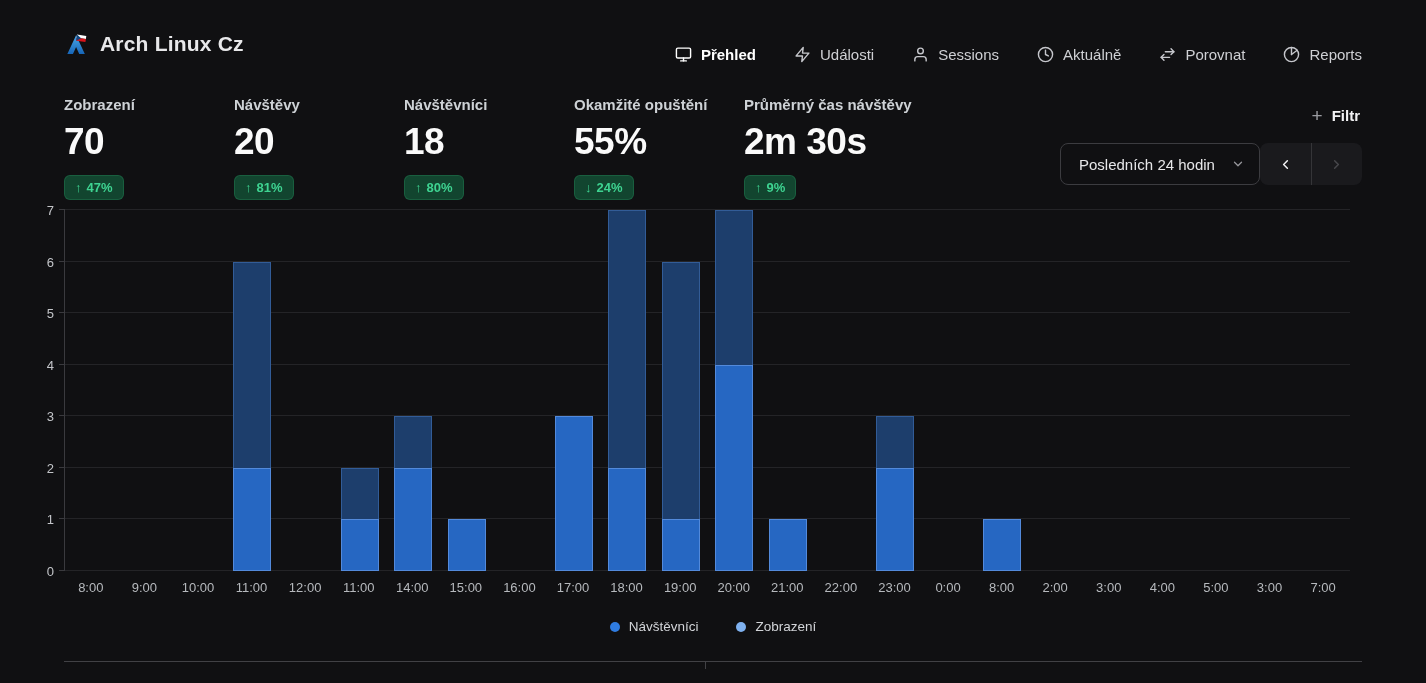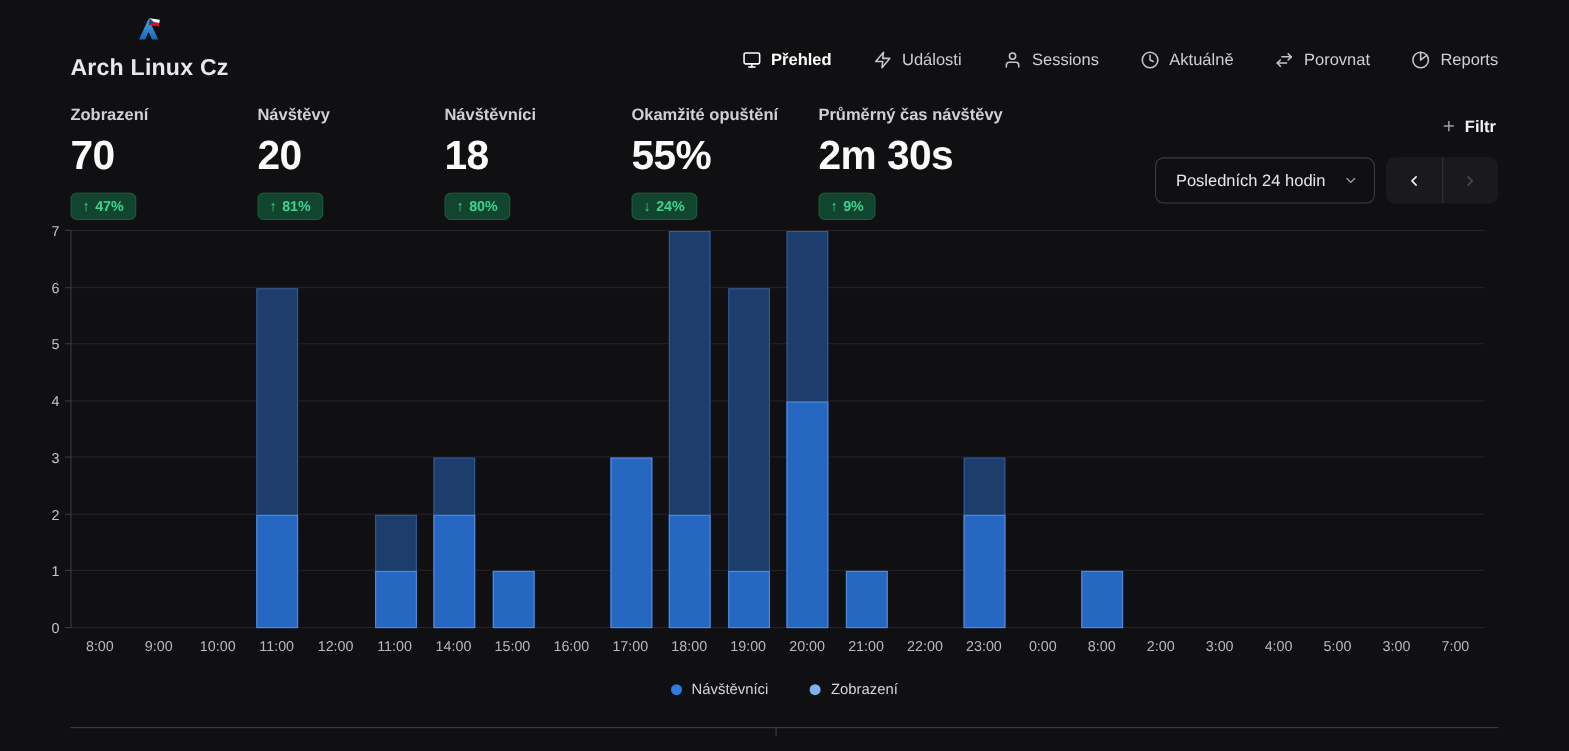--- a/index.html
+++ b/index.html
@@ -12,21 +12,21 @@
   }
 
   
   .header {
     height:88px;
     padding:0 64px;
     display:flex;
     align-items:center;
     justify-content:space-between;
   }
-  .brand { display:flex; align-items:center; gap:11px;flex-direction:column; }
+  .brand { display:flex; align-items:center; gap:11px; }
   .brand-title { font-size:21px; font-weight:700; color:#e8e8ea; letter-spacing:.2px; }
   .nav { display:flex; align-items:center; gap:38px;margin-top:21px; }
   .nav-item {
     display:flex; align-items:center; gap:9px;
     font-size:15px; color:#cfd0d4; cursor:pointer;
     text-decoration:none;
   }
   .nav-item svg { stroke:#c6c7cc; }
   .nav-item.active { color:#ffffff; font-weight:700; }
   .nav-item.active svg { stroke:#ffffff; }
@@ -46,21 +46,21 @@
   .stat-badge .arrow { font-size:13px; }
 
   .controls { margin-left:auto; display:flex; flex-direction:column; align-items:flex-end; }
   .filter-btn {
     display:flex; align-items:center; gap:9px;
     background:none; border:none; cursor:pointer;
     font-family:inherit; font-size:15px; font-weight:700; color:#f2f2f4;
     padding:6px 2px; margin-top:4px;
   }
   .filter-btn .plus { color:#9b9ca1; font-size:19px; font-weight:400; line-height:1; }
-  .controls-row { display:flex; align-items:center; gap:10px; margin-top:12px; }
+  .controls-row { display:flex; align-items:center; margin-top:12px; }
   .daterange {
     display:flex; align-items:center; justify-content:space-between;
     width:200px; height:42px; padding:0 14px 0 18px;
     background:transparent;
     border:1px solid #3c3c40; border-radius:8px;
     font-size:15px; color:#e7e7e9; cursor:pointer;
   }
   .pager {
     display:flex; height:42px; width:102px;
     background:#1a1a1d; border-radius:8px; overflow:hidden;

